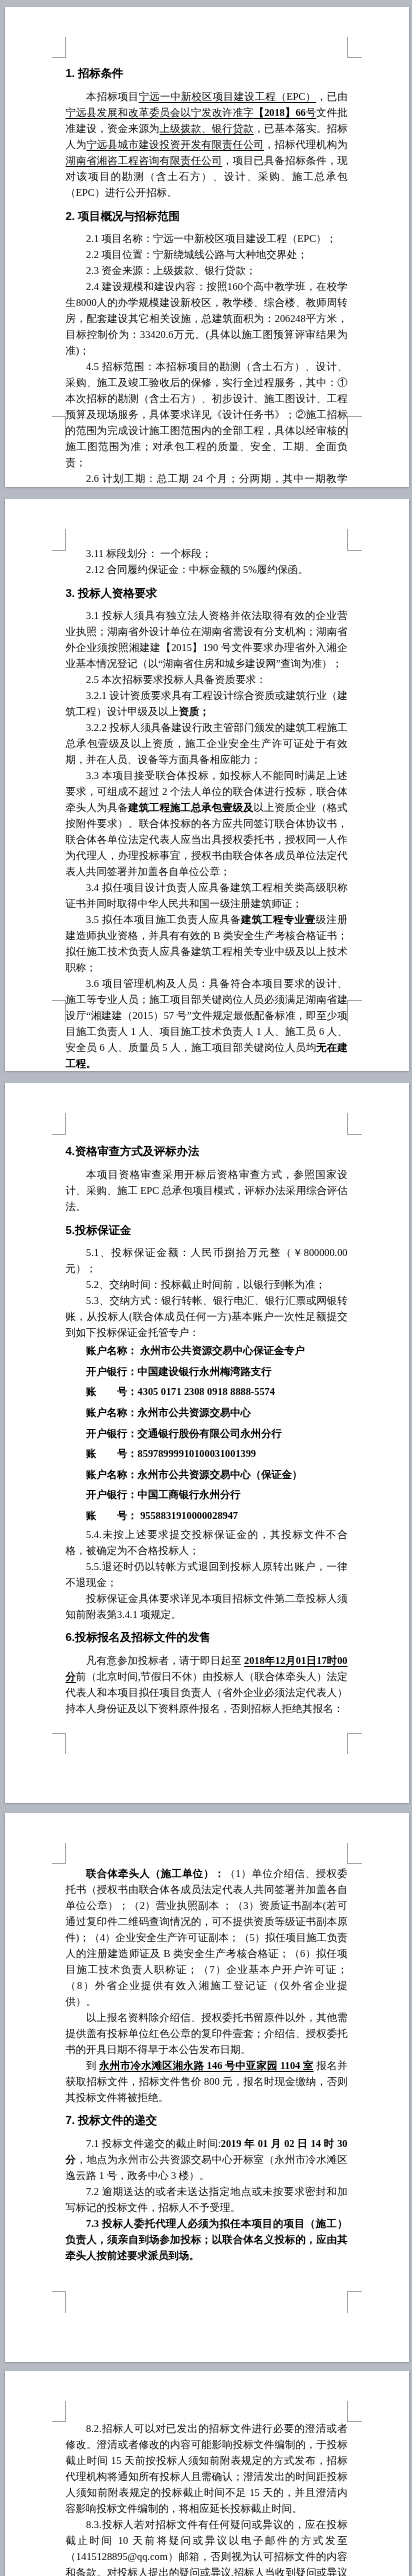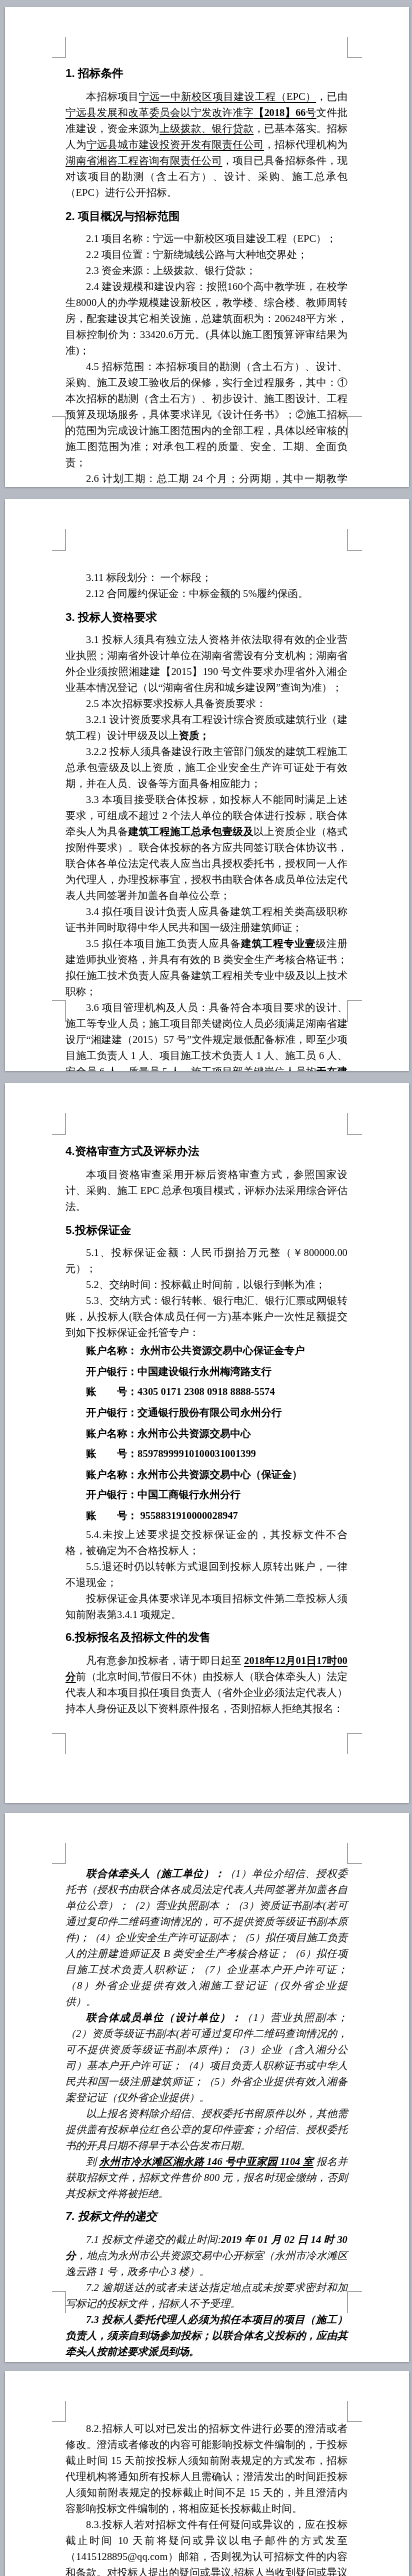--- a/index.html
+++ b/index.html
@@ -15,23 +15,23 @@
     position:relative;
     width:404px;
     margin:0 auto;
     background:#ffffff;
     box-shadow:0 0.5px 2.1px rgba(45,50,60,.55);
     box-sizing:border-box;
     padding:0 61px;
     overflow:hidden;
   }
   .page:nth-of-type(1){height:480px;margin-top:6.7px;padding-top:52px;}
-  .page:nth-of-type(2){height:572px;margin-top:12.4px;padding-top:71px;}
+  .page:nth-of-type(2){height:572px;margin-top:12.4px;padding-top:47px;}
   .page:nth-of-type(3){height:720px;margin-top:12.4px;padding-top:53px;}
-  .page:nth-of-type(4){height:549px;margin-top:9.3px;padding-top:53px;font-style:italic;}
+  .page:nth-of-type(4){height:549px;margin-top:9.3px;padding-top:53px;}
   .page:nth-of-type(5){height:587px;margin-top:8.8px;padding-top:50px;}
   .page:nth-of-type(6){height:477px;margin-top:8.8px;padding-top:49px;}
   .page:nth-of-type(7){height:582px;margin-top:8.2px;padding-top:44px;}
 
   
   .cm{position:absolute;width:13.4px;height:20.6px;pointer-events:none;}
   .cm.tl{left:47px;top:30px;border-right:0.5px solid #a3a3a3;border-bottom:0.5px solid #a3a3a3;}
   .cm.tr{right:47px;top:30px;border-left:0.5px solid #a3a3a3;border-bottom:0.5px solid #a3a3a3;}
   .cm.bl{left:47px;bottom:49px;border-right:0.5px solid #a3a3a3;border-top:0.5px solid #a3a3a3;}
   .cm.br{right:47px;bottom:49px;border-left:0.5px solid #a3a3a3;border-top:0.5px solid #a3a3a3;}
@@ -93,39 +93,38 @@
       <div class="cm br"></div>
       <div class="blk h"><span>4.资格审查方式及评标办法</span></div>
       <div class="blk p"><span>本项目资格审查采用开标后资格审查方式，参照国家设计、采购、施工 EPC 总承包项目模式，评标办法采用综合评估法。</span></div>
       <div class="blk h"><span>5.投标保证金</span></div>
       <div class="blk p"><span>5.1、投标保证金额：人民币捌拾万元整（￥800000.00 元）；</span></div>
       <div class="blk p"><span>5.2、交纳时间：投标截止时间前，以银行到帐为准；</span></div>
       <div class="blk p"><span>5.3、交纳方式：银行转帐、银行电汇、银行汇票或网银转账，从投标人(联合体成员任何一方)基本账户一次性足额提交到如下投标保证金托管专户：</span></div>
       <div class="blk line"><span class="b">账户名称： 永州市公共资源交易中心保证金专户</span></div>
       <div class="blk line"><span class="b">开户银行：中国建设银行永州梅湾路支行</span></div>
       <div class="blk line"><span class="b">账　　号：4305 0171 2308 0918 8888-5574</span></div>
+      <div class="blk line"><span class="b">账户名称：永州市公共资源交易中心</span></div>
       <div class="blk line"><span class="b">开户银行：交通银行股份有限公司永州分行</span></div>
-      <div class="blk line"><span class="b">账户名称：永州市公共资源交易中心</span></div>
       <div class="blk line"><span class="b">账　　号：85978999910100031001399</span></div>
       <div class="blk line"><span class="b">账户名称：永州市公共资源交易中心（保证金）</span></div>
       <div class="blk line"><span class="b">开户银行：中国工商银行永州分行</span></div>
       <div class="blk line"><span class="b">账　　号： 9558831910000028947</span></div>
       <div class="blk p"><span>5.4.未按上述要求提交投标保证金的，其投标文件不合格，被确定为不合格投标人；</span></div>
       <div class="blk p"><span>5.5.退还时仍以转帐方式退回到投标人原转出账户，一律不退现金；</span></div>
       <div class="blk p"><span>投标保证金具体要求详见本项目招标文件第二章投标人须知前附表第3.4.1 项规定。</span></div>
       <div class="blk h"><span>6.投标报名及招标文件的发售</span></div>
       <div class="blk p"><span>凡有意参加投标者，请于即日起至 </span><span class="b u">2018年12月01日17时00分</span><span>前（北京时间,节假日不休）由投标人（联合体牵头人）法定代表人和本项目拟任项目负责人（省外企业必须法定代表人）持本人身份证及以下资料原件报名，否则招标人拒绝其报名：</span></div>
     </section>
     <section class="page">
       <div class="cm tl"></div>
       <div class="cm tr"></div>
       <div class="cm bl"></div>
       <div class="cm br"></div>
       <div class="blk p"><span class="b">联合体牵头人（施工单位）：</span><span>（1）单位介绍信、授权委托书（授权书由联合体各成员法定代表人共同签署并加盖各自单位公章）；（2）营业执照副本 ；（3）资质证书副本(若可通过复印件二维码查询情况的，可不提供资质等级证书副本原件)；（4）企业安全生产许可证副本；（5）拟任项目施工负责人的注册建造师证及 B 类安全生产考核合格证；（6）拟任项目施工技术负责人职称证；（7）企业基本户开户许可证；（8）外省企业提供有效入湘施工登记证（仅外省企业提供）。</span></div>
-      <div class="blk p"><span class="b">联合体成员单位（设计单位）：</span><span>（1）营业执照副本；（2）资质等级证书副本(若可通过复印件二维码查询情况的，可不提供资质等级证书副本原件)；（3）企业（含入湘分公司）基本户开户许可证；（4）项目负责人职称证书或中华人民共和国一级注册建筑师证；（5）外省企业提供有效入湘备案登记证（仅外省企业提供）。</span></div>
       <div class="blk p"><span>以上报名资料除介绍信、授权委托书留原件以外，其他需提供盖有投标单位红色公章的复印件壹套；介绍信、授权委托书的开具日期不得早于本公告发布日期。</span></div>
       <div class="blk p"><span>到 </span><span class="b u">永州市冷水滩区湘永路 146 号中亚家园 1104 室</span><span> 报名并获取招标文件，招标文件售价 800 元，报名时现金缴纳，否则其投标文件将被拒绝。</span></div>
       <div class="blk h"><span>7. 投标文件的递交</span></div>
       <div class="blk p"><span>7.1 投标文件递交的截止时间:</span><span class="b">2019 年 01 月 02 日 14 时 30 分</span><span>，地点为永州市公共资源交易中心开标室（永州市冷水滩区逸云路 1 号，政务中心 3 楼）。</span></div>
       <div class="blk p"><span>7.2 逾期送达的或者未送达指定地点或未按要求密封和加写标记的投标文件，招标人不予受理。</span></div>
       <div class="blk p"><span class="b">7.3 投标人委托代理人必须为拟任本项目的项目（施工）负责人，须亲自到场参加投标；以联合体名义投标的，应由其牵头人按前述要求派员到场。</span></div>
     </section>
     <section class="page">
       <div class="cm tl"></div>
       <div class="cm tr"></div>

